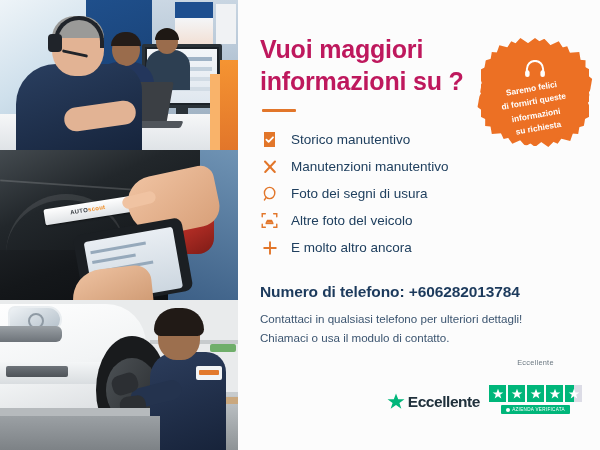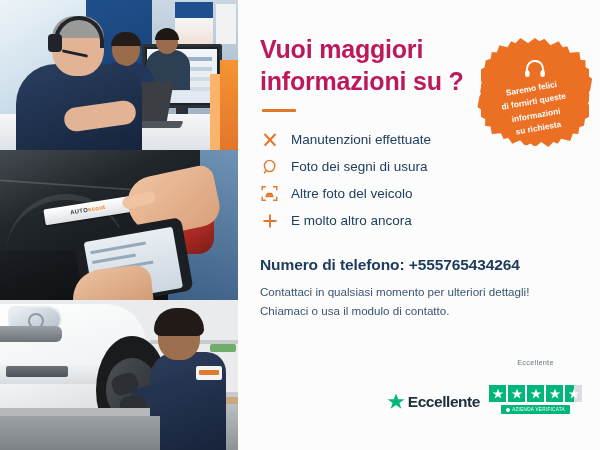--- a/index.html
+++ b/index.html
@@ -298,29 +298,38 @@
       <div class="btext">
         <div>Saremo felici</div>
         <div>di fornirti queste</div>
         <div>informazioni</div>
         <div>su richiesta</div>
       </div>
     </div>
 
     <div class="flist">
 
+      <div class="frow">
+        <span class="ficon">
+          <svg width="15" height="17" viewBox="0 0 15 17">
+            <path d="M2 1h11v15H2z" fill="#e2762a"></path>
+            <path d="M4.4 8.6l2.2 2.3 4.4-4.6" stroke="#ffffff" stroke-width="1.8" fill="none" stroke-linecap="round" stroke-linejoin="round"></path>
+          </svg>
+        </span>
+        <span class="flabel">Storico manutentivo</span>
+      </div>
 
       <div class="frow">
         <span class="ficon">
           <svg width="16" height="16" viewBox="0 0 16 16" stroke="#e2762a" stroke-width="2" stroke-linecap="round" fill="none">
             <path d="M3 2.5L12.8 13"></path>
             <path d="M13 2.5L3.2 13"></path>
           </svg>
         </span>
-        <span class="flabel">Manutenzioni effettuate</span>
+        <span class="flabel">Manutenzioni manutentivo</span>
       </div>
 
       <div class="frow">
         <span class="ficon">
           <svg width="16" height="16" viewBox="0 0 16 16" stroke="#e2762a" stroke-width="1.4" fill="none">
             <ellipse cx="7.6" cy="7" rx="5.2" ry="5.6"></ellipse>
             <path d="M4.2 11.4L2.4 14" stroke-linecap="round"></path>
           </svg>
         </span>
         <span class="flabel">Foto dei segni di usura</span>
@@ -341,23 +350,23 @@
         <span class="ficon">
           <svg width="16" height="16" viewBox="0 0 16 16" stroke="#e2762a" stroke-width="1.9" stroke-linecap="round">
             <path d="M8 2.2v11.6M2.2 8h11.6"></path>
           </svg>
         </span>
         <span class="flabel">E molto altro ancora</span>
       </div>
 
     </div>
 
-    <div class="phone">Numero di telefono: +555765434264</div>
+    <div class="phone">Numero di telefono: +606282013784</div>
     <div class="sub">
-      <span>Contattaci in qualsiasi momento per ulteriori dettagli!</span>
+      <span>Contattaci in qualsiasi telefono per ulteriori dettagli!</span>
       <span>Chiamaci o usa il modulo di contatto.</span>
     </div>
 
     <div class="tp">
       <div class="tp-logo">
         <svg width="18" height="18" viewBox="0 0 20 20">
           <path d="M10 0.6l2.45 6.34H19.4l-5.6 4.1 2.14 6.5L10 13.3l-5.94 4.24 2.14-6.5-5.6-4.1h6.95z" fill="#00b67a"></path>
         </svg>
         <span class="tp-word">Eccellente</span>
       </div>

